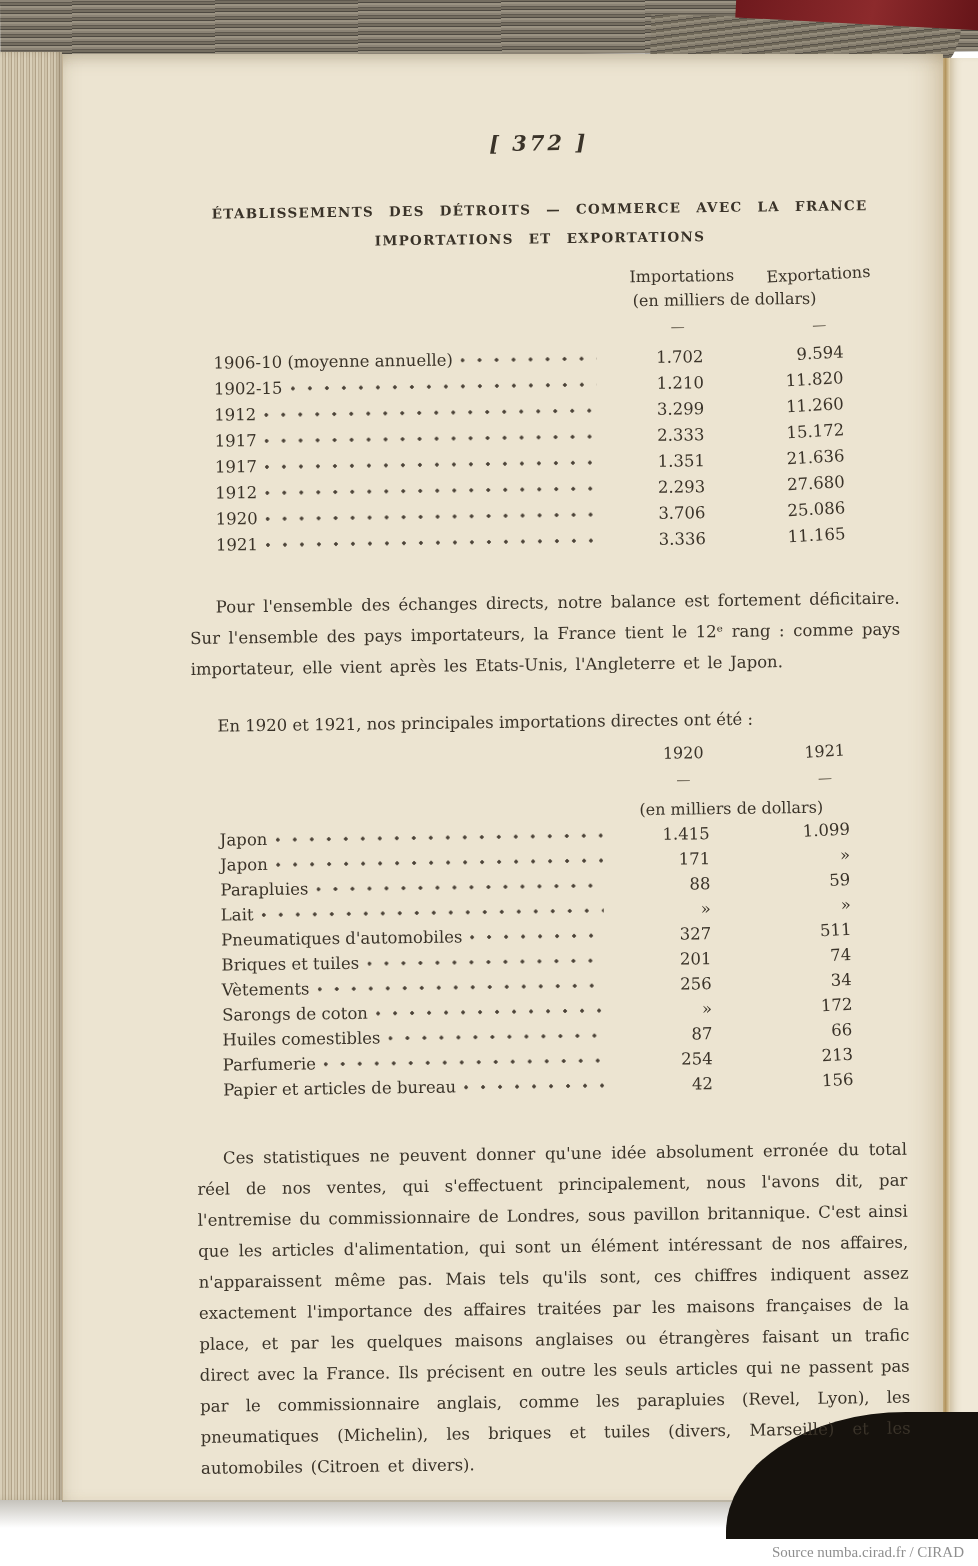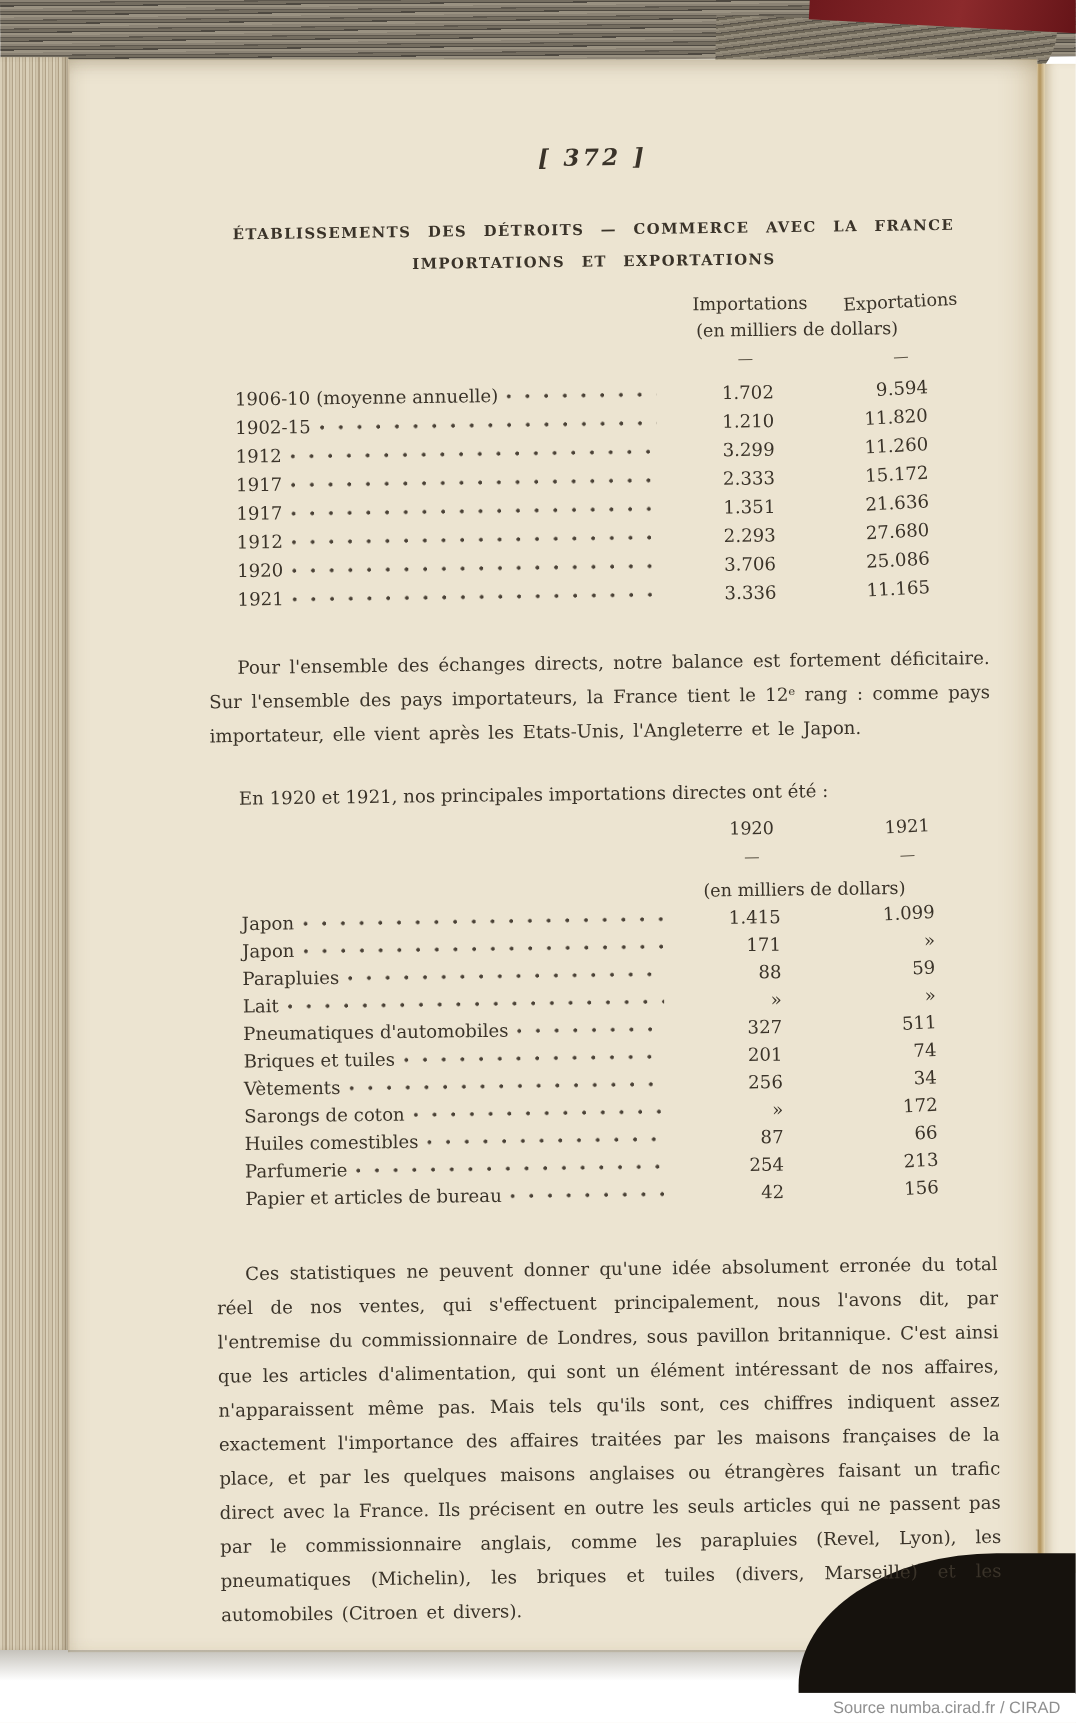--- a/index.html
+++ b/index.html
@@ -64,21 +64,21 @@
     background: linear-gradient(to bottom, rgba(150,145,132,.55), rgba(255,255,255,0));
   }
   .dark-cover {
     position: absolute; right: 0; bottom: 26px; width: 252px; height: 128px;
     background: #16120d;
     border-top-left-radius: 180px 120px;
   }
   .bottom-bar {
     position: absolute; left: 0; bottom: 0; width: 978px; height: 27px;
     background: #ffffff;
-    font-family: Liberation Sans, sans-serif;
+    font-family: Liberation Serif, serif;
     font-size: 15px; color: #8f8f8f;
     text-align: right; line-height: 27px;
     box-sizing: border-box; padding-right: 14px;
   }
 
   
   .content {
     position: absolute; left: 62px; top: 54px; width: 880px; height: 1448px;
     box-sizing: border-box; padding: 0 40px 0 130px;
     color: #3a3329;

